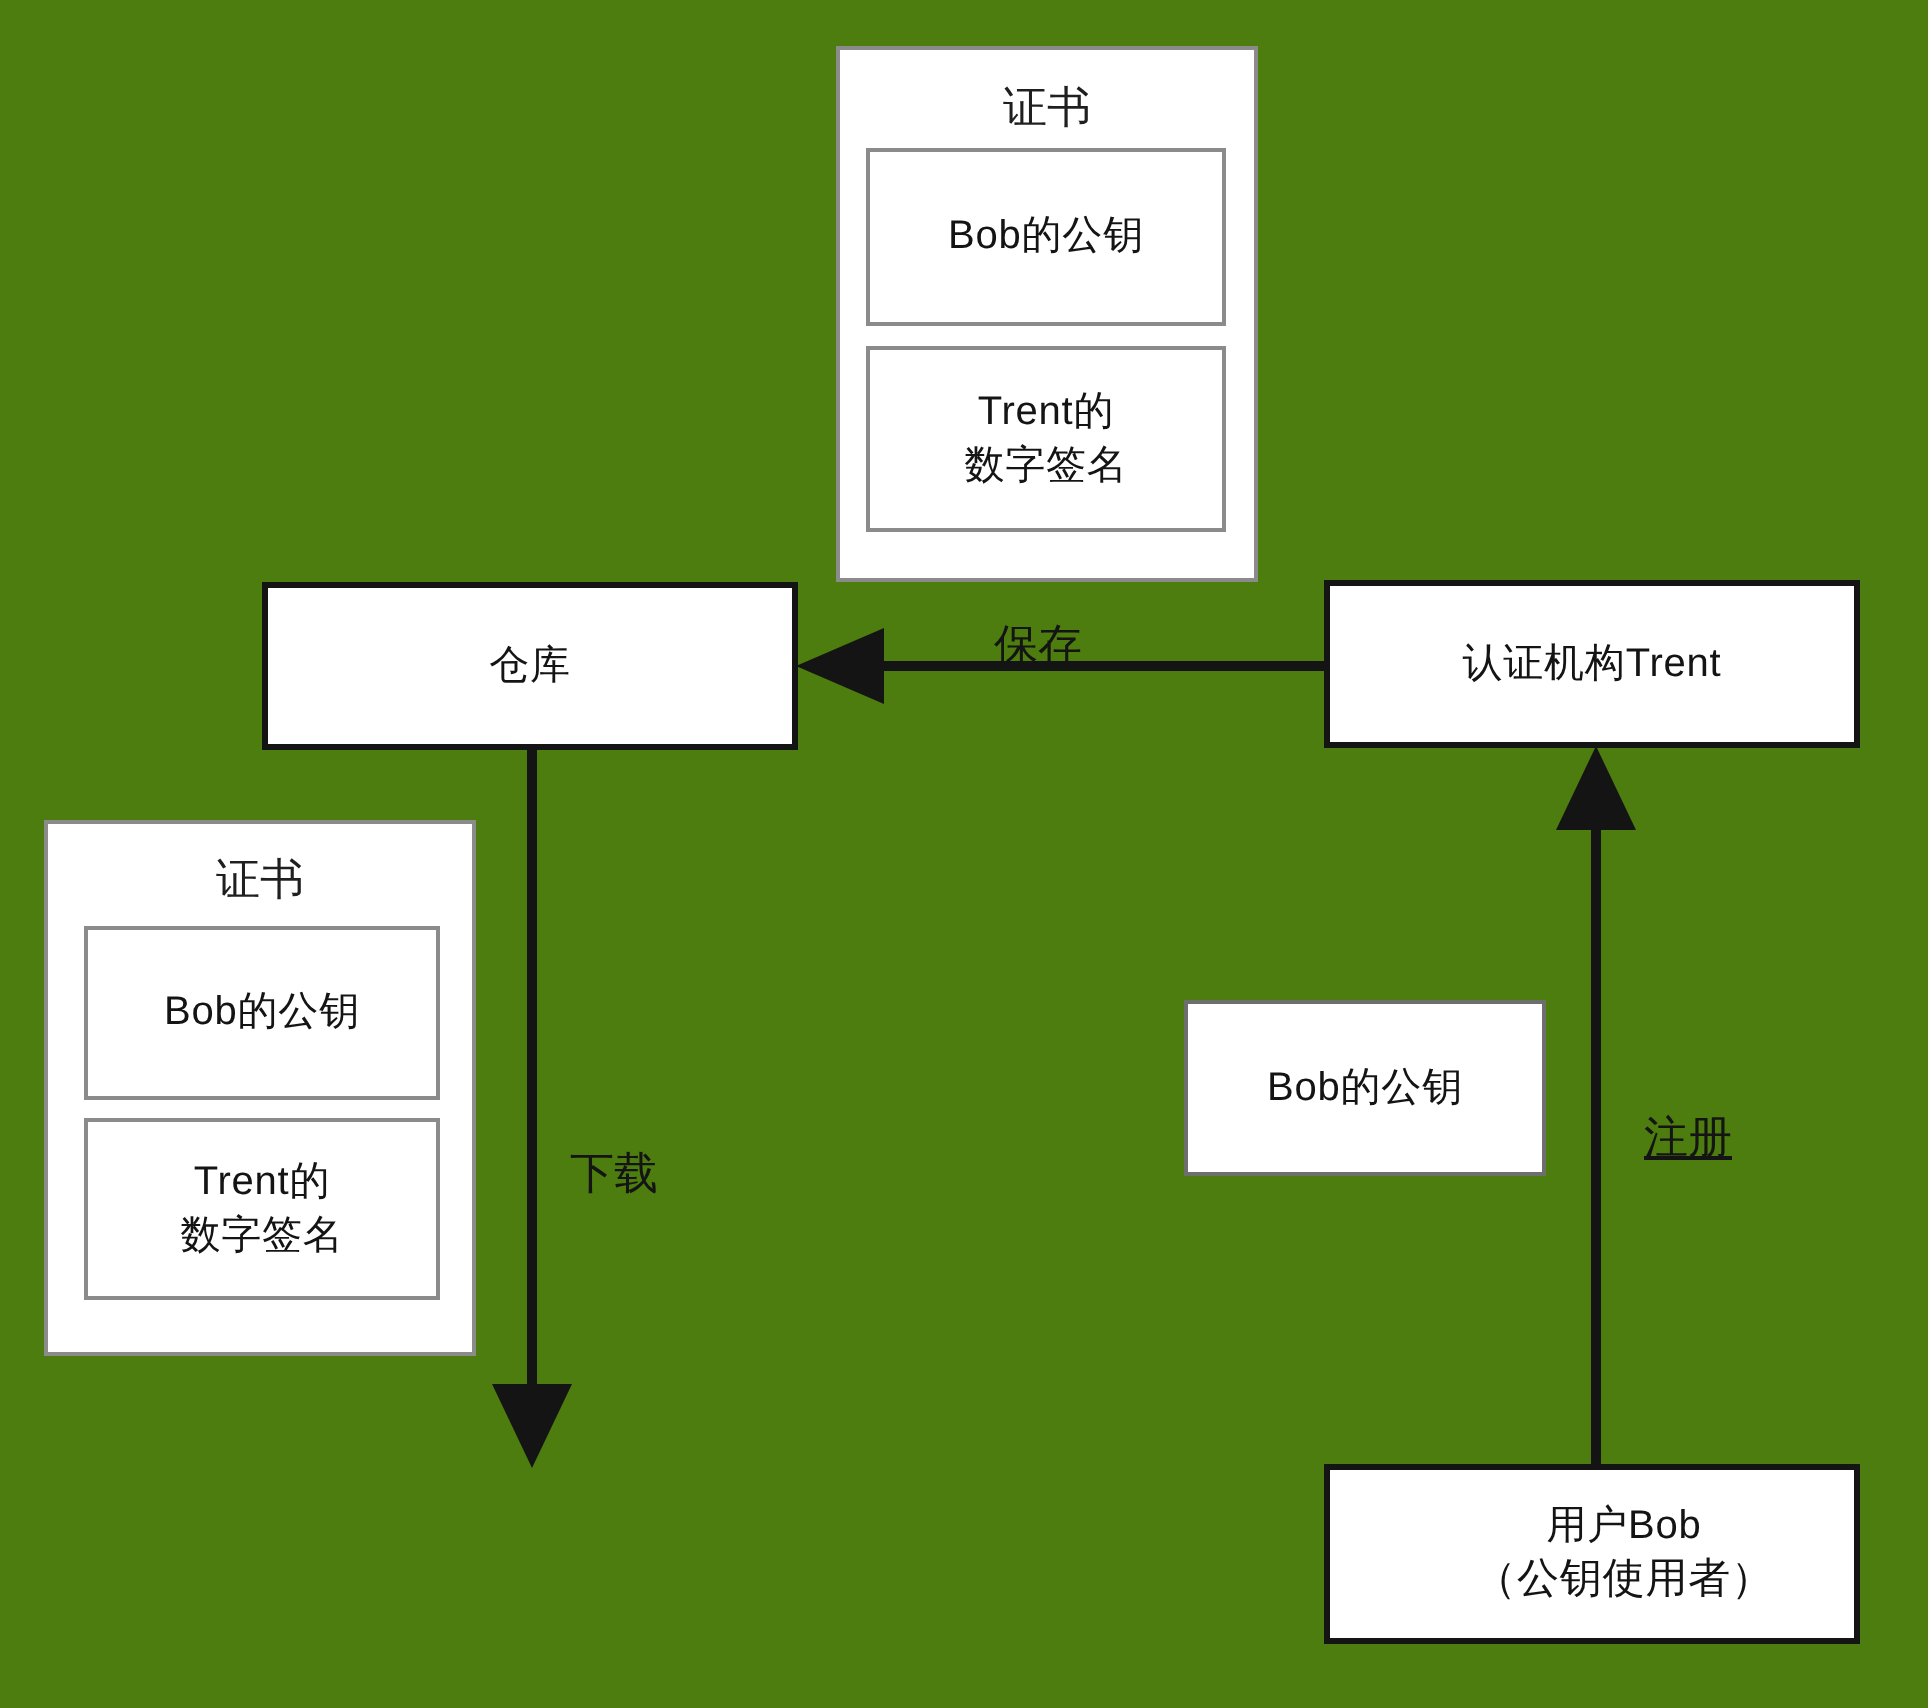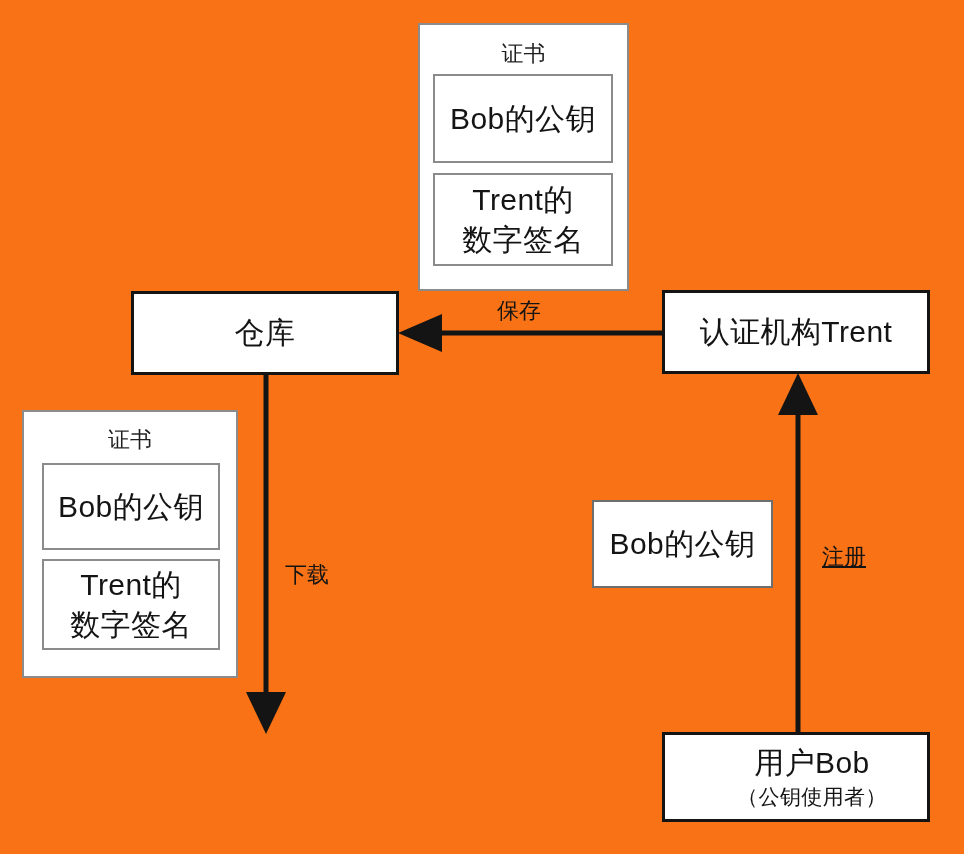--- a/index.html
+++ b/index.html
@@ -9,21 +9,21 @@
     background: #ffffff;
   }
   body {
     font-family: "Liberation Sans", "DejaVu Sans", sans-serif;
     color: #1a1a1a;
   }
   #diagram-root {
     position: relative;
     width: 964px;
     height: 854px;
-    background: #f97316;
+    background: #4d7c0f;
     overflow: hidden;
   }
   .svg-layer {
     position: absolute;
     left: 0;
     top: 0;
     width: 964px;
     height: 854px;
   }
   .node {
@@ -54,34 +54,35 @@
   }
   .cert-title {
     position: absolute;
     left: 0;
     right: 0;
     text-align: center;
     font-size: 22px;
     color: #1f1f1f;
   }
   .node-label {
-    font-size: 30px;
+    font-size: 20px;
     letter-spacing: 0.4px;
     color: #141414;
     white-space: nowrap;
   }
   .node-label.sub {
     font-size: 21px;
   }
   .edge-label {
     position: absolute;
     font-size: 22px;
     color: #141414;
     white-space: nowrap;
     background: transparent;
+    margin-top: 12px;
   }
 </style>
 </head>
 <body>
 
 <div id="diagram-root">
 
   <svg class="svg-layer" viewBox="0 0 964 854" xmlns="http://www.w3.org/2000/svg">
 
     <g>

